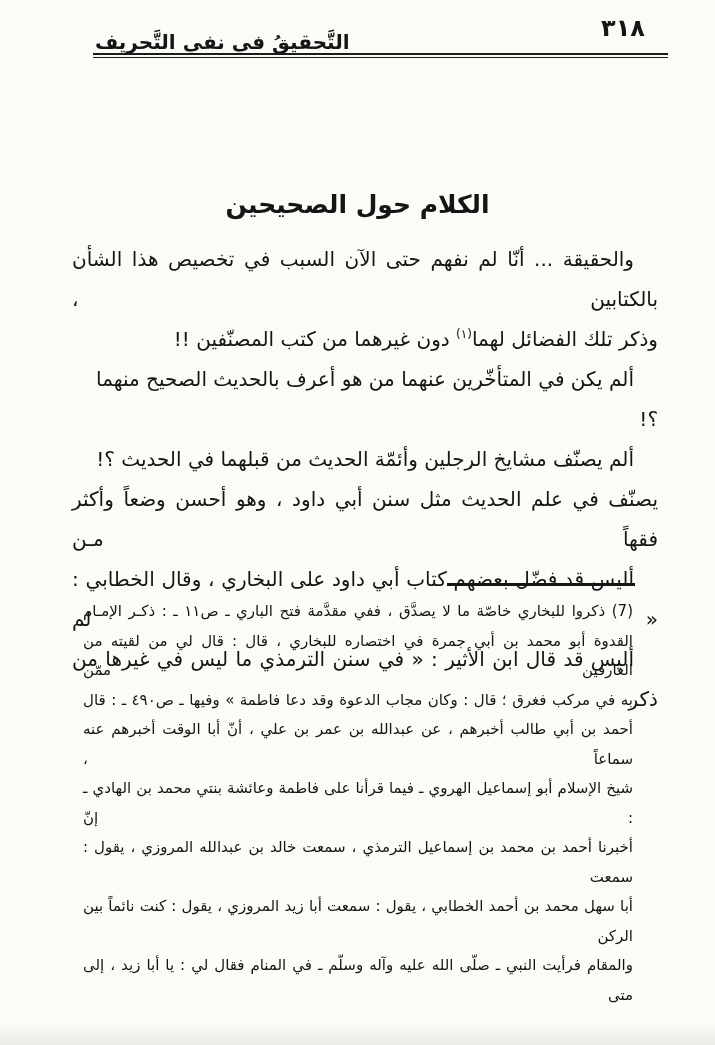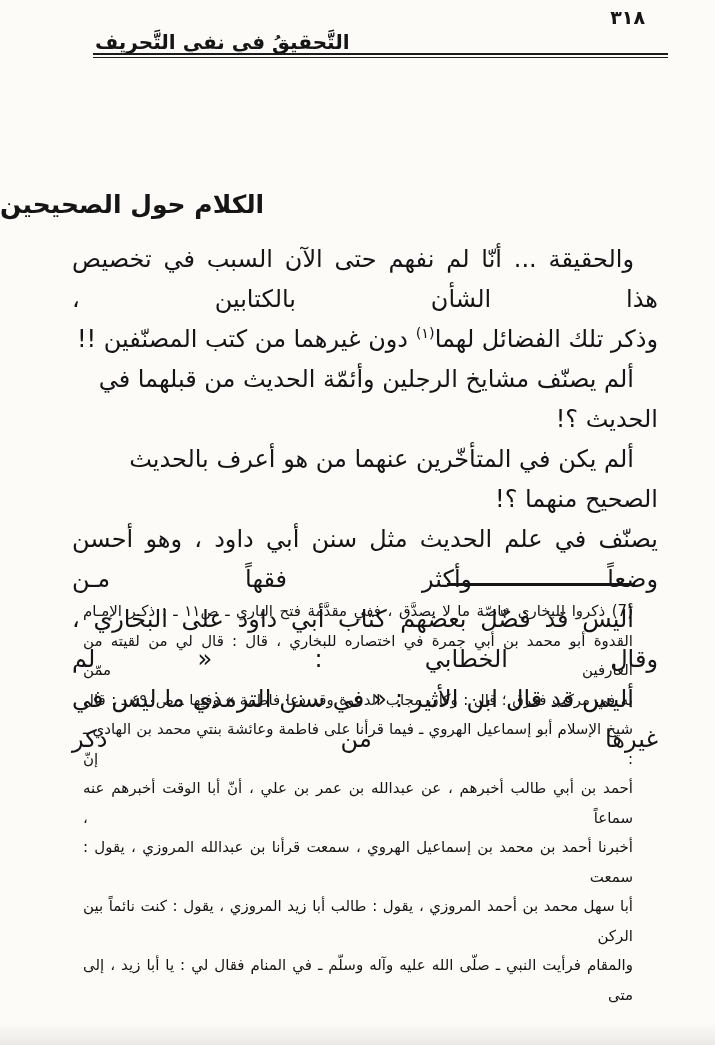--- a/index.html
+++ b/index.html
@@ -23,44 +23,44 @@
 
   
   .book-title {
     position:absolute; left:95px; top:20px;
     direction:rtl;
     font-size:20px; font-weight:bold;
     letter-spacing:0;
     margin-top:10px;
   }
   .page-number {
-    position:absolute; right:70px; top:6px;
-    font-size:19px; font-weight:bold;
+    position:absolute; right:70px; top:14px;
+    font-size:24px; font-weight:bold;
     direction:rtl;
   }
   .header-rule {
     position:absolute; left:93px; right:47px; top:53px;
     height:2px;
     border-top:2.5px solid #1c1c1c;
     border-bottom:1px solid #1c1c1c;
   }
 
   
   .section-heading {
     position:absolute; left:0; right:0; top:173px;
-    text-align:left;
+    text-align:center;
     direction:rtl;
     font-size:25px; font-weight:bold;
   }
 
   
   .body-block {
     position:absolute; right:57px; left:72px; top:239px;
     direction:rtl;
-    font-size:24px;
+    font-size:20px;
     line-height:40px;
   }
   .line { white-space:normal; }
   .line.just { text-align:justify; text-align-last:justify; }
   .line.end  { text-align:right; }
   .line.indent { text-indent:24px; }
   .body-block sup {
     font-size:0.6em;
     line-height:0;
     vertical-align:super;
@@ -88,33 +88,33 @@
 
   <div class="page-number">٣١٨</div>
 
   <div class="header-rule"></div>
 
   <h1 class="section-heading">الكلام حول الصحيحين</h1>
 
   <div class="body-block" id="body-block">
       <div class="line indent just">والحقيقة ... أنّا لم نفهم حتى الآن السبب في تخصيص هذا الشأن بالكتابين ،</div>
       <div class="line end">وذكر تلك الفضائل لهما<sup>(١)</sup> دون غيرهما من كتب المصنّفين !!</div>
+      <div class="line indent end">ألم يكن في المتأخّرين عنهما من هو أعرف بالحديث الصحيح منهما ؟!</div>
       <div class="line indent end">ألم يصنّف مشايخ الرجلين وأئمّة الحديث من قبلهما في الحديث ؟!</div>
-      <div class="line indent end">ألم يكن في المتأخّرين عنهما من هو أعرف بالحديث الصحيح منهما ؟!</div>
       <div class="line just">يصنّف في علم الحديث مثل سنن أبي داود ، وهو أحسن وضعاً وأكثر فقهاً مـن</div>
       <div class="line indent just">أليس قد فضّل بعضهم كتاب أبي داود على البخاري ، وقال الخطابي : « لم</div>
       <div class="line indent just">أليس قد قال ابن الأثير : « في سنن الترمذي ما ليس في غيرها من ذكر</div>
     </div>
 
   <div class="footnote-separator"></div>
 
   <div class="footnotes-block" id="footnotes-block">
       <div class="line just">(7) ذكروا للبخاري خاصّة ما لا يصدَّق ، ففي مقدَّمة فتح الباري ـ ص١١ ـ : ذكـر الإمـام</div>
       <div class="line just">القدوة أبو محمد بن أبي جمرة في اختصاره للبخاري ، قال : قال لي من لقيته من العارفين ممّن</div>
       <div class="line just">به في مركب فغرق ؛ قال : وكان مجاب الدعوة وقد دعا فاطمة » وفيها ـ ص٤٩٠ ـ : قال</div>
+      <div class="line just">أحمد بن أبي طالب أخبرهم ، عن عبدالله بن عمر بن علي ، أنّ أبا الوقت أخبرهم عنه سماعاً ،</div>
       <div class="line just">شيخ الإسلام أبو إسماعيل الهروي ـ فيما قرأنا على فاطمة وعائشة بنتي محمد بن الهادي ـ : إنّ</div>
-      <div class="line just">أحمد بن أبي طالب أخبرهم ، عن عبدالله بن عمر بن علي ، أنّ أبا الوقت أخبرهم عنه سماعاً ،</div>
-      <div class="line just">أخبرنا أحمد بن محمد بن إسماعيل الهروي ، سمعت قرأنا بن عبدالله المروزي ، يقول : سمعت</div>
-      <div class="line just">أبا سهل محمد بن أحمد المروزي ، يقول : طالب أبا زيد المروزي ، يقول : كنت نائماً بين الركن</div>
+      <div class="line just">أخبرنا أحمد بن محمد بن إسماعيل الترمذي ، سمعت خالد بن عبدالله المروزي ، يقول : سمعت</div>
+      <div class="line just">أبا سهل محمد بن أحمد الخطابي ، يقول : سمعت أبا زيد المروزي ، يقول : كنت نائماً بين الركن</div>
       <div class="line just">والمقام فرأيت النبي ـ صلّى الله عليه وآله وسلّم ـ في المنام فقال لي : يا أبا زيد ، إلى متى</div>
     </div>
 
 </div>
 
 </body></html>

